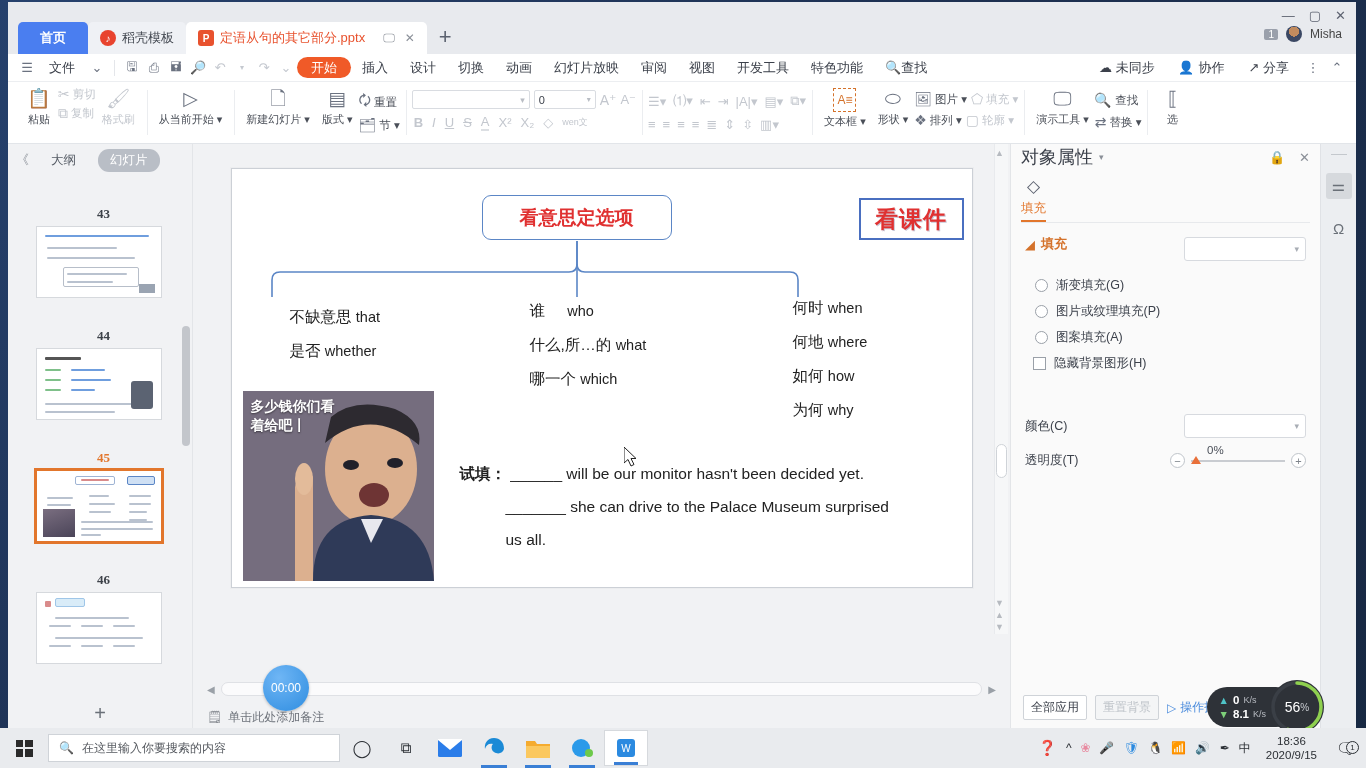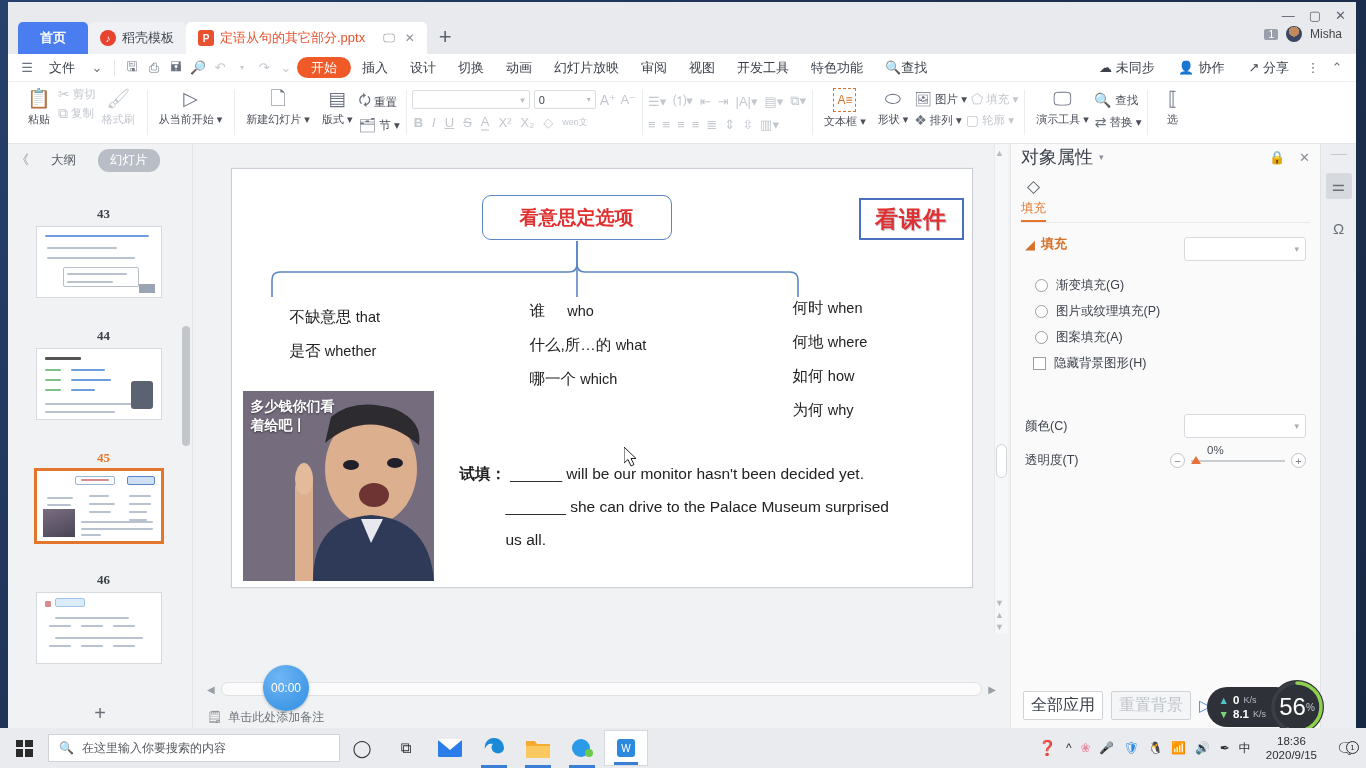--- a/index.html
+++ b/index.html
@@ -195,21 +195,21 @@
   .sliderrow { display:flex; align-items:center; gap:6px; position:relative;}
   .circbtn { width:15px; height:15px; border-radius:50%; border:1px solid #bfc4ca;
      display:flex; align-items:center; justify-content:center; font-size:11px; color:#7d838a;
      background:#fff; flex:none;}
   .track { width:94px; height:2px; background:#c9ccd1; position:relative;}
   .knob { position:absolute; left:0; top:-4px; width:0; height:0;
      border-left:5px solid transparent; border-right:5px solid transparent;
      border-bottom:8px solid #e8703a;}
   .pctlabel { position:absolute; left:16px; top:-16px; font-size:11.5px; color:#4a4f58;}
   #rp-foot { margin-top:auto; padding:8px 12px; display:flex; align-items:center; gap:8px;
-     font-size:16px;}
+     font-size:12px;}
   .fbtn { border:1px solid #cfd3d8; background:#fff; padding:3px 7px; border-radius:2px;
      color:#3c414b;}
   .fbtn.dim { color:#bfc4ca; background:#f4f5f6;}
   .tiplink { color:#4a8bdc; display:flex; align-items:center; gap:4px;}
   
   #vtool { width:36px; background:#eceef1; border-left:1px solid #e0e2e6;
      display:flex; flex-direction:column; align-items:center; gap:16px; padding-top:10px;}
   #vtool .vt { width:26px; height:26px; display:flex; align-items:center; justify-content:center;
      color:#6a7078; font-size:15px; border-radius:3px;}
   #vtool .vt.on { background:#d6d9dd;}
@@ -220,21 +220,21 @@
      display:flex; align-items:center;}
   #netpill { background:#2e3238; color:#fff; border-radius:21px; height:40px;
      display:flex; flex-direction:column; justify-content:center; padding:0 30px 0 12px;
      font-size:10.5px; line-height:14px; margin-right:-26px;}
   #netpill .ln { display:flex; align-items:center; gap:4px; }
   #netpill .up { color:#4fc3c7;} #netpill .dn { color:#7ed07a;}
   #netpill .val { color:#fff; font-weight:bold; font-size:11.5px;}
   #netpill .unit { color:#b7bbc1; font-size:9px;}
   #cpuring { width:54px; height:54px; border-radius:50%; background:#2e3238;
      display:flex; align-items:center; justify-content:center; color:#fff; position:relative;}
-  #cpuring .num { font-size:24px; } #cpuring .pct { font-size:10px; color:#c9ccd1;}
+  #cpuring .num { font-size:14px; } #cpuring .pct { font-size:10px; color:#c9ccd1;}
   
   #taskbar { position:absolute; left:0; bottom:0; width:1366px; height:40px;
      background:#e9ebee; display:flex; align-items:center; gap:0; z-index:60;}
   #startbtn { width:48px; height:40px; display:flex; align-items:center; justify-content:center;}
   .winlogo { width:17px; height:17px; display:grid; grid-template-columns:1fr 1fr;
      grid-template-rows:1fr 1fr; gap:2px;}
   .winlogo i { background:#2a2a2a; display:block;}
   #searchbox { width:292px; height:28px; background:#fff; border:1px solid #cfd3d8;
      display:flex; align-items:center; gap:8px; padding:0 10px; font-size:12px; color:#55595f;}
   .tbicon { width:44px; height:40px; display:flex; align-items:center; justify-content:center;

